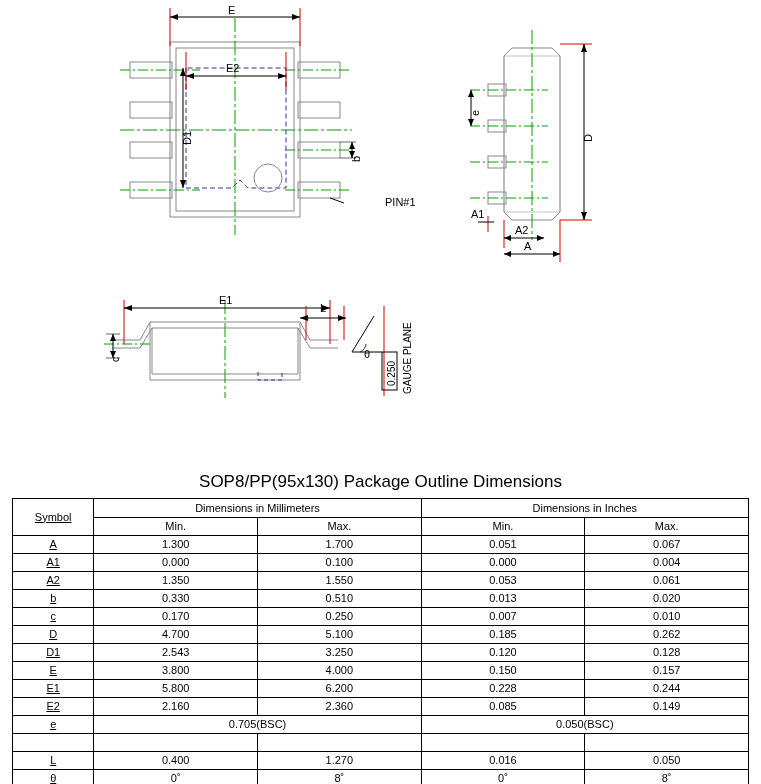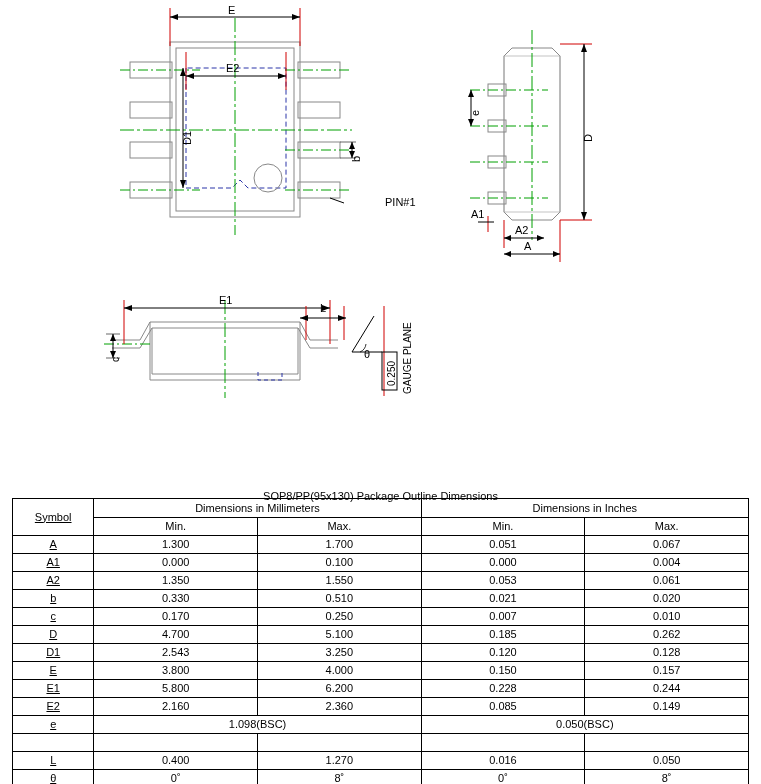--- a/index.html
+++ b/index.html
@@ -42,24 +42,24 @@
     font-size: 10px;
   }
   .lbl.rot {
     transform: rotate(-90deg);
     transform-origin: left top;
   }
   
   .caption {
     position: absolute;
     left: 0;
-    top: 490px;
+    top: 472px;
     width: 761px;
     text-align: center;
-    font-size: 11px;
+    font-size: 17px;
     font-family: "Liberation Sans", sans-serif;
   }
   
   .tbl-wrap {
     position: absolute;
     left: 12px;
     top: 498px;
     width: 737px;
   }
   table.dim {
@@ -284,21 +284,21 @@
           <td class="sym">A2</td>
           <td class="val">1.350</td>
           <td class="val">1.550</td>
           <td class="val">0.053</td>
           <td class="val">0.061</td>
         </tr>
         <tr>
           <td class="sym">b</td>
           <td class="val">0.330</td>
           <td class="val">0.510</td>
-          <td class="val">0.021</td>
+          <td class="val">0.013</td>
           <td class="val">0.020</td>
         </tr>
         <tr>
           <td class="sym">c</td>
           <td class="val">0.170</td>
           <td class="val">0.250</td>
           <td class="val">0.007</td>
           <td class="val">0.010</td>
         </tr>
         <tr>
@@ -332,21 +332,21 @@
         <tr>
           <td class="sym">E2</td>
           <td class="val">2.160</td>
           <td class="val">2.360</td>
           <td class="val">0.085</td>
           <td class="val">0.149</td>
         </tr>
 
         <tr>
           <td class="sym">e</td>
-          <td colspan="2">1.098(BSC)</td>
+          <td colspan="2">0.705(BSC)</td>
           <td colspan="2">0.050(BSC)</td>
         </tr>
 
         <tr class="blankrow">
           <td class="sym"></td>
           <td class="val"></td>
           <td class="val"></td>
           <td class="val"></td>
           <td class="val"></td>
         </tr>

